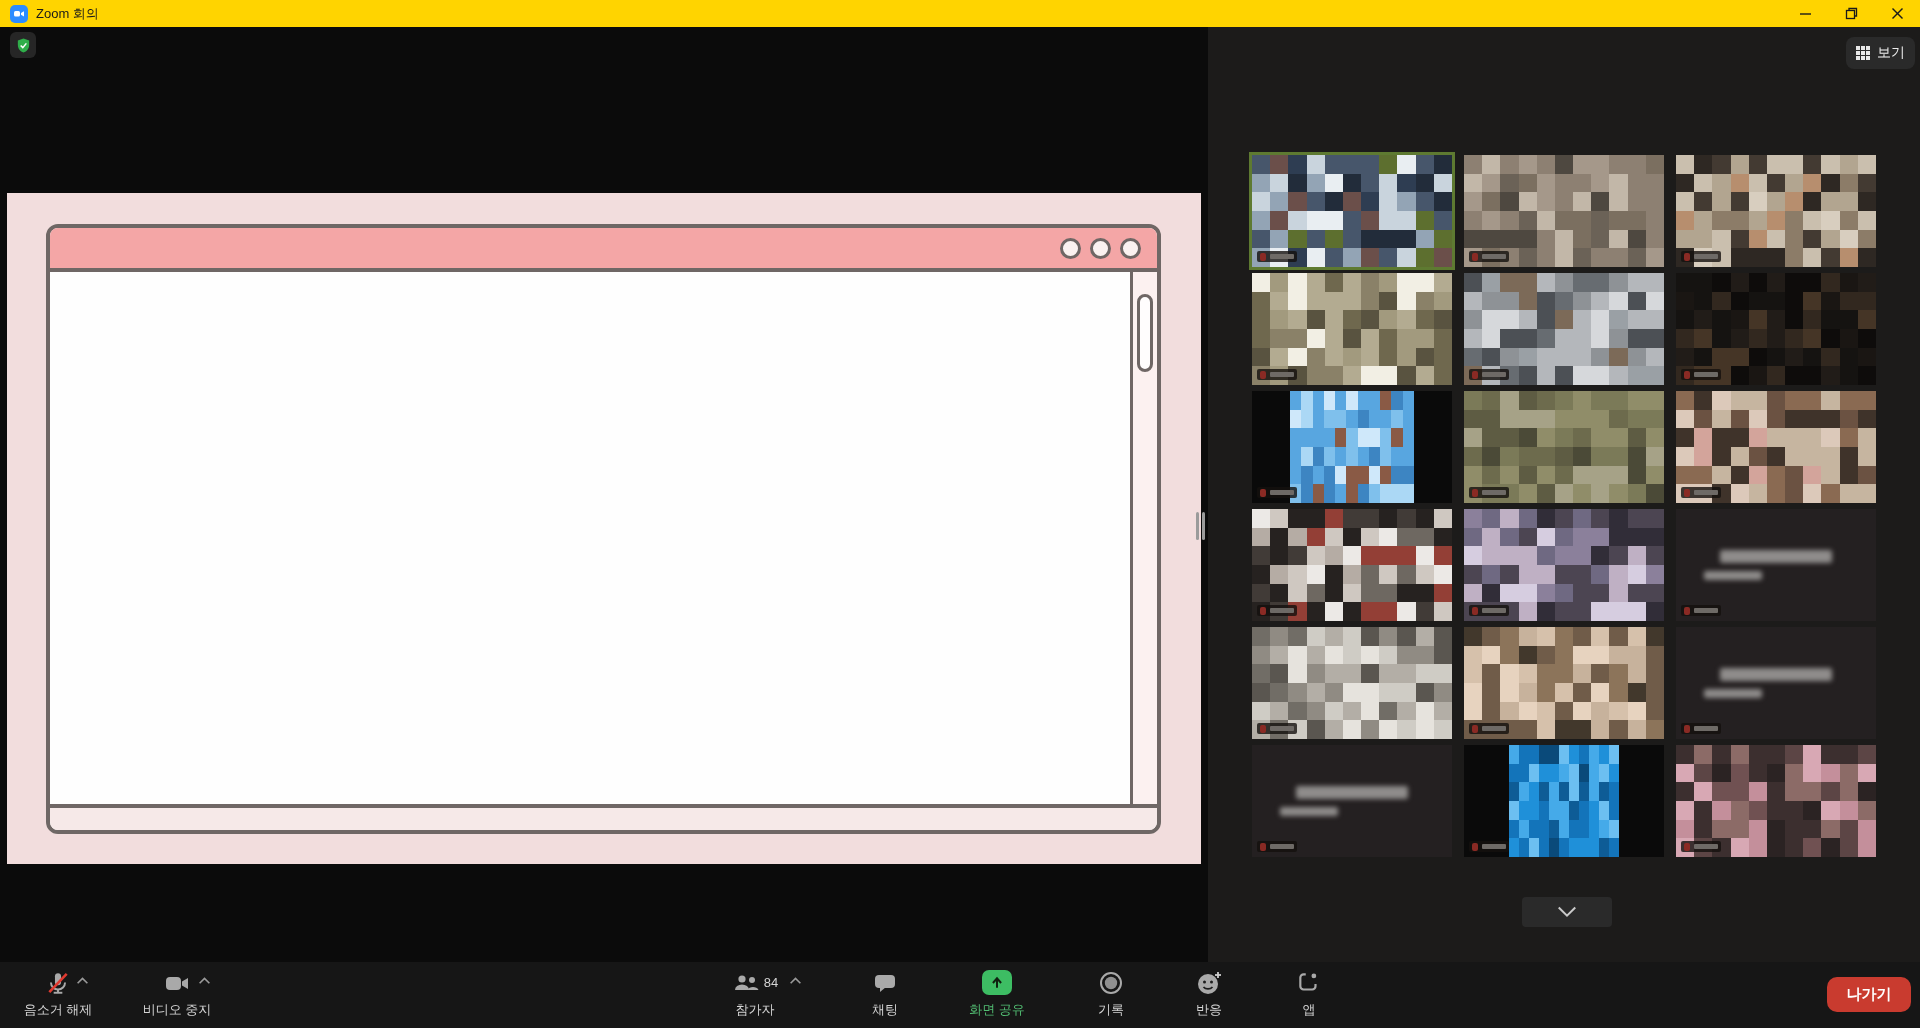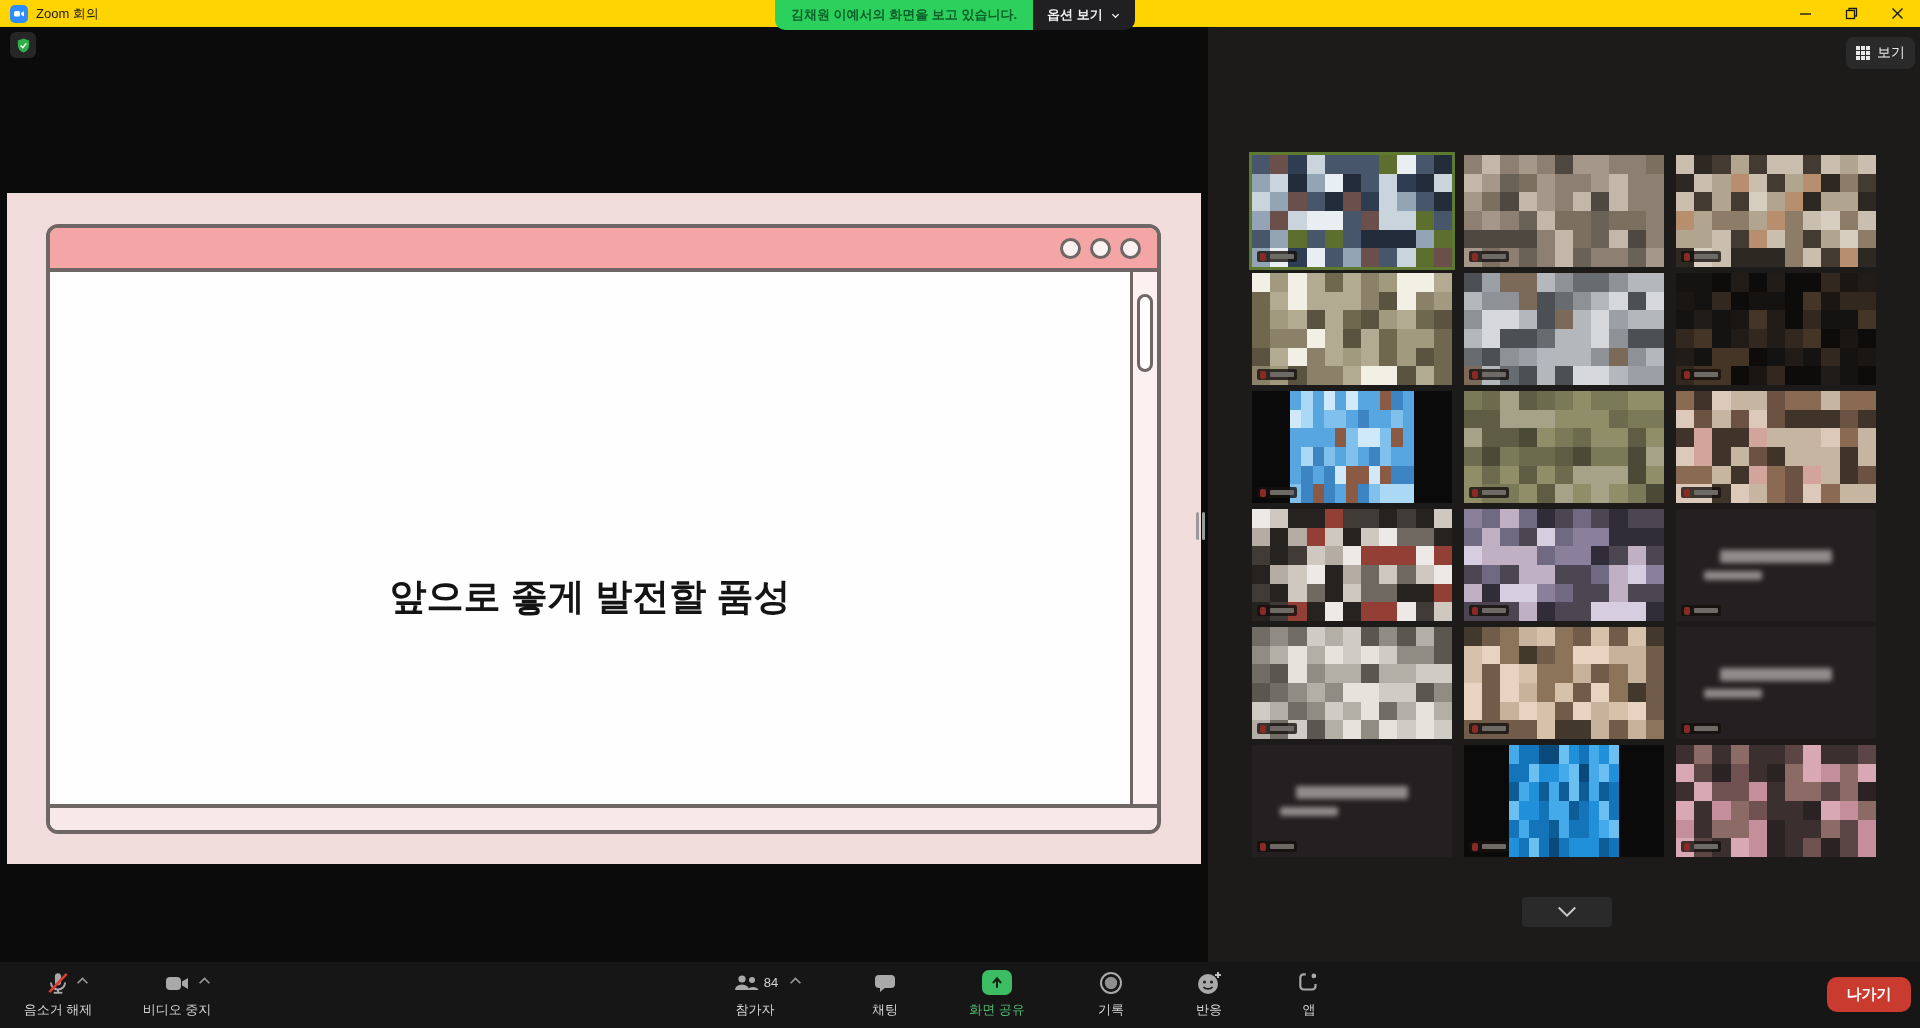--- a/index.html
+++ b/index.html
@@ -108,42 +108,32 @@
       </div>
       <div class="win-btn">
         <svg width="13" height="13" viewBox="0 0 13 13">
             <line x1="1.5" y1="1.5" x2="11.5" y2="11.5" stroke="#1a1a1a" stroke-width="1.4"></line>
             <line x1="11.5" y1="1.5" x2="1.5" y2="11.5" stroke="#1a1a1a" stroke-width="1.4"></line>
           </svg>
       </div>
     </div>
   </div>
 
-  <div class="banner">
-    <div class="banner-msg">김채원 이예서의 화면을 보고 있습니다.</div>
-    <div class="banner-opt">
-      <span>옵션 보기</span>
-      <svg width="11" height="11" viewBox="0 0 24 24" fill="none" stroke="#f0f0f0" stroke-width="3">
-          <polyline points="5,9 12,16 19,9"></polyline>
-        </svg>
-    </div>
-  </div>
 
   <div class="main">
     <div class="stage">
       <div class="slide-bg">
         <div class="cartoon-window">
           <div class="cw-header">
             <div class="cw-circle"></div>
             <div class="cw-circle"></div>
             <div class="cw-circle"></div>
           </div>
           <div class="cw-body">
             <div class="cw-content">
-              <div class="slide-subtitle">앞으로 좋게 발전할 품성</div>
             </div>
             <div class="cw-scrollcol">
               <div class="cw-thumb"></div>
             </div>
           </div>
           <div class="cw-footer"></div>
         </div>
       </div>
       <div class="divider">
           <i></i>

